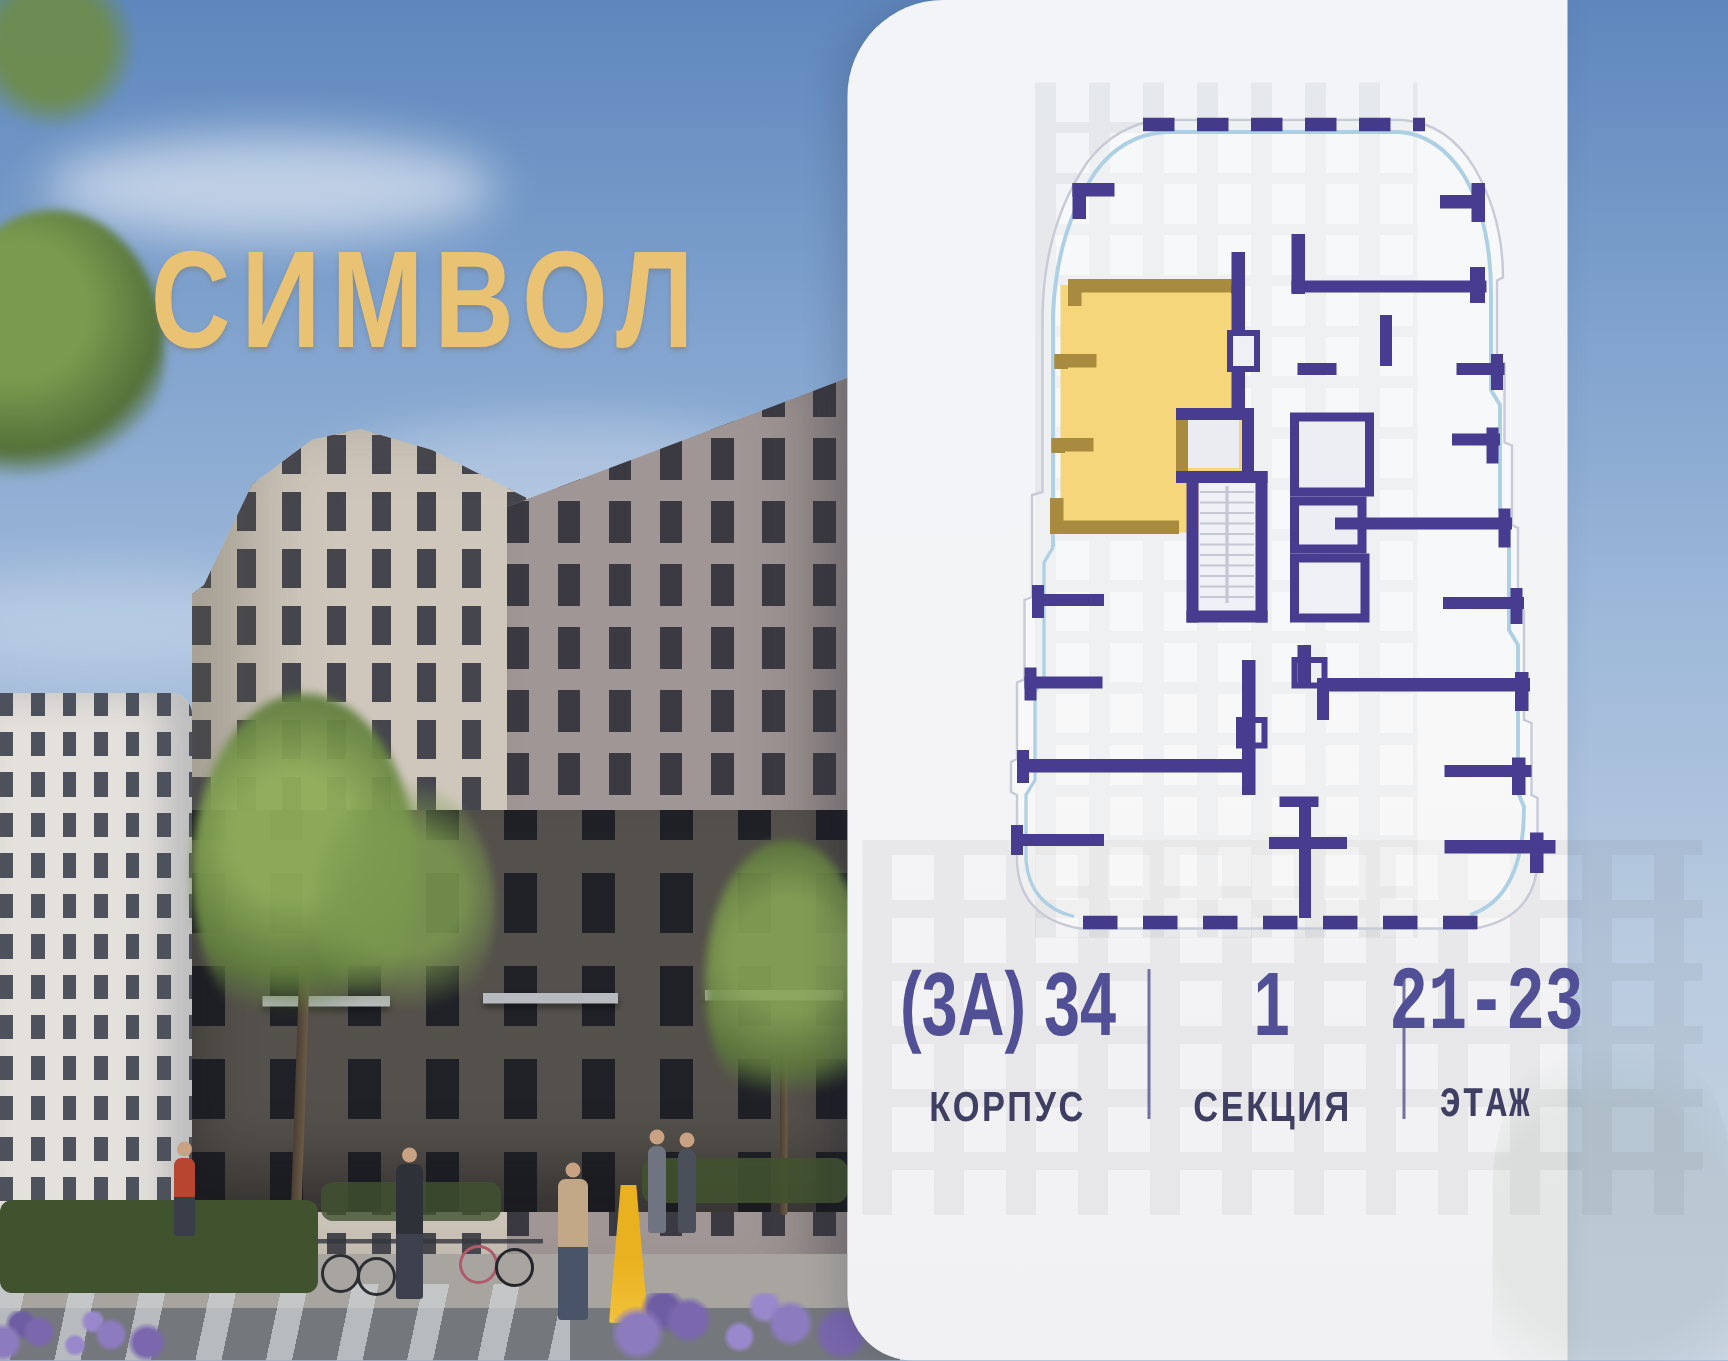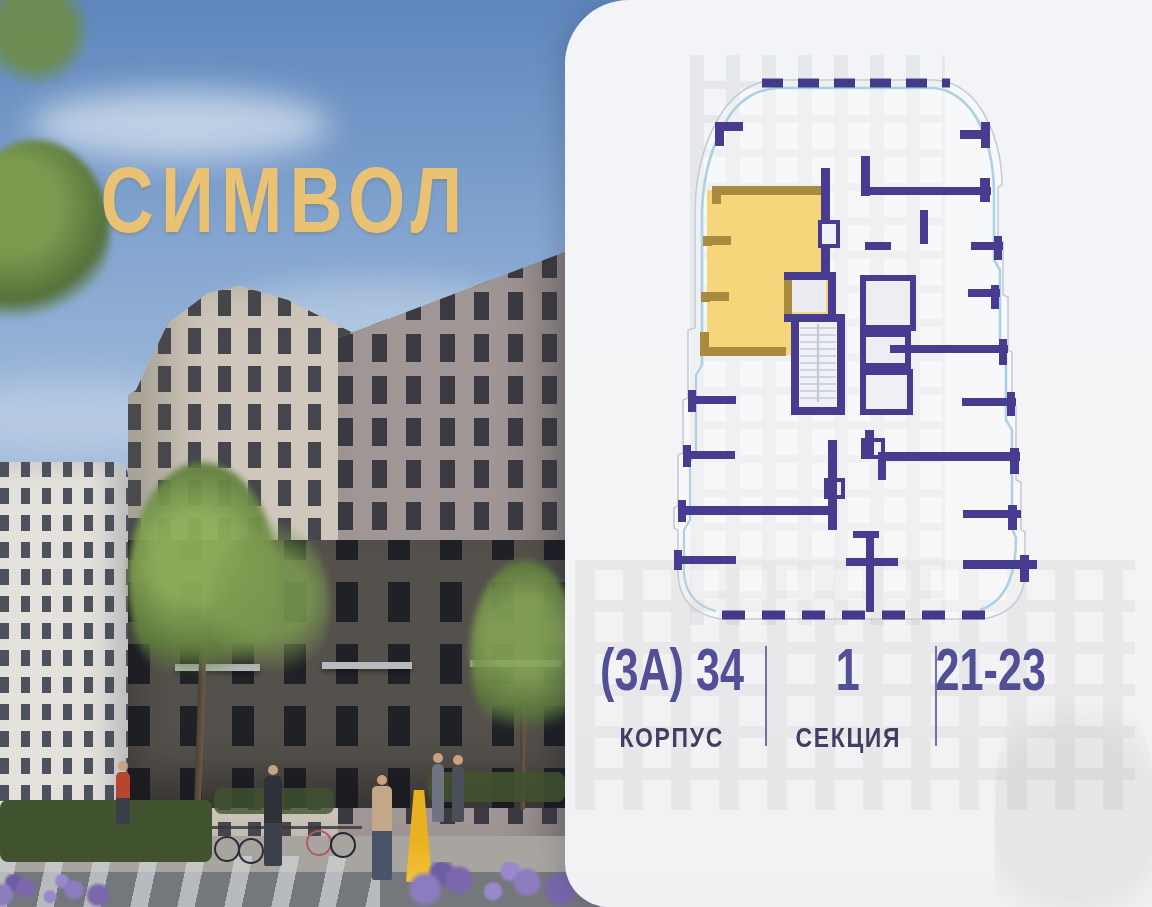--- a/index.html
+++ b/index.html
@@ -122,21 +122,21 @@
   .logo{
     position:absolute;left:20px;top:148px;width:530px;text-align:center;
     font-size:92px;font-weight:700;letter-spacing:9px;color:#e9c273;
     transform:scaleX(.80);transform-origin:50% 50%;
     text-shadow:0 2px 3px rgba(120,80,20,.25);
     white-space:nowrap;
   }
 
   
   .panel{
-    position:absolute;left:565px;top:0;width:587px;height:907px;
+    position:absolute;left:565px;top:0;width:480px;height:907px;
     background:linear-gradient(180deg,#f2f4f8 0%,#f4f4f6 55%,#f1f1f3 100%);
     border-radius:64px 0 0 44px;
     box-shadow:-8px 0 22px rgba(40,50,80,.18);
   }
   .ghost{position:absolute;opacity:.06;pointer-events:none;}
   .ghost-bldg{left:125px;top:55px;width:255px;height:570px;
     background-image:
       repeating-linear-gradient(0deg, rgba(0,0,0,0) 0 26px, #2c3444 26px 34px),
       repeating-linear-gradient(90deg, #2c3444 0 14px, rgba(0,0,0,0) 14px 36px);}
   .ghost-bldg2{left:10px;top:560px;width:560px;height:250px;
@@ -147,21 +147,21 @@
   .ghost-green{left:430px;bottom:0;width:160px;height:230px;border-radius:50% 50% 0 0;
     background:radial-gradient(circle at 50% 60%,#3c5a2e 0 50%,rgba(0,0,0,0) 75%);opacity:.07;}
 
   .floorplan{position:absolute;left:85px;top:60px;width:410px;height:566px;}
 
   
   .info{position:absolute;left:0;top:640px;width:587px;height:130px;}
   .info-group{position:absolute;width:220px;text-align:center;}
   .ig-corpus{left:-3px;}
   .ig-section{left:173px;}
-  .ig-floor{left:316px;}
+  .ig-floor{left:316px;font-family:Liberation Mono, monospace;}
   .info-value{
     display:inline-block;font-size:60px;font-weight:700;color:#514f96;
     transform:scaleX(.72);transform-origin:50% 50%;white-space:nowrap;line-height:1;
   }
   .info-label{
     margin-top:24px;font-size:28px;font-weight:700;color:#3f3e63;
     letter-spacing:2px;line-height:1;
   }
   .info-label span{display:inline-block;transform:scaleX(.82);transform-origin:50% 50%;white-space:nowrap;}
   .divider{position:absolute;top:6px;width:2px;height:100px;background:#5c5b92;opacity:.85;}
@@ -366,15 +366,16 @@
       <div class="info-label"><span>КОРПУС</span></div>
     </div>
     <div class="divider d1"></div>
     <div class="info-group ig-section">
       <span class="info-value">1</span>
       <div class="info-label"><span>СЕКЦИЯ</span></div>
     </div>
     <div class="divider d2"></div>
     <div class="info-group ig-floor">
       <span class="info-value">21-23</span>
+      <div class="info-label"><span>ЭТАЖ</span></div>
     </div>
   </div>
 </div>
 
 </body></html>

